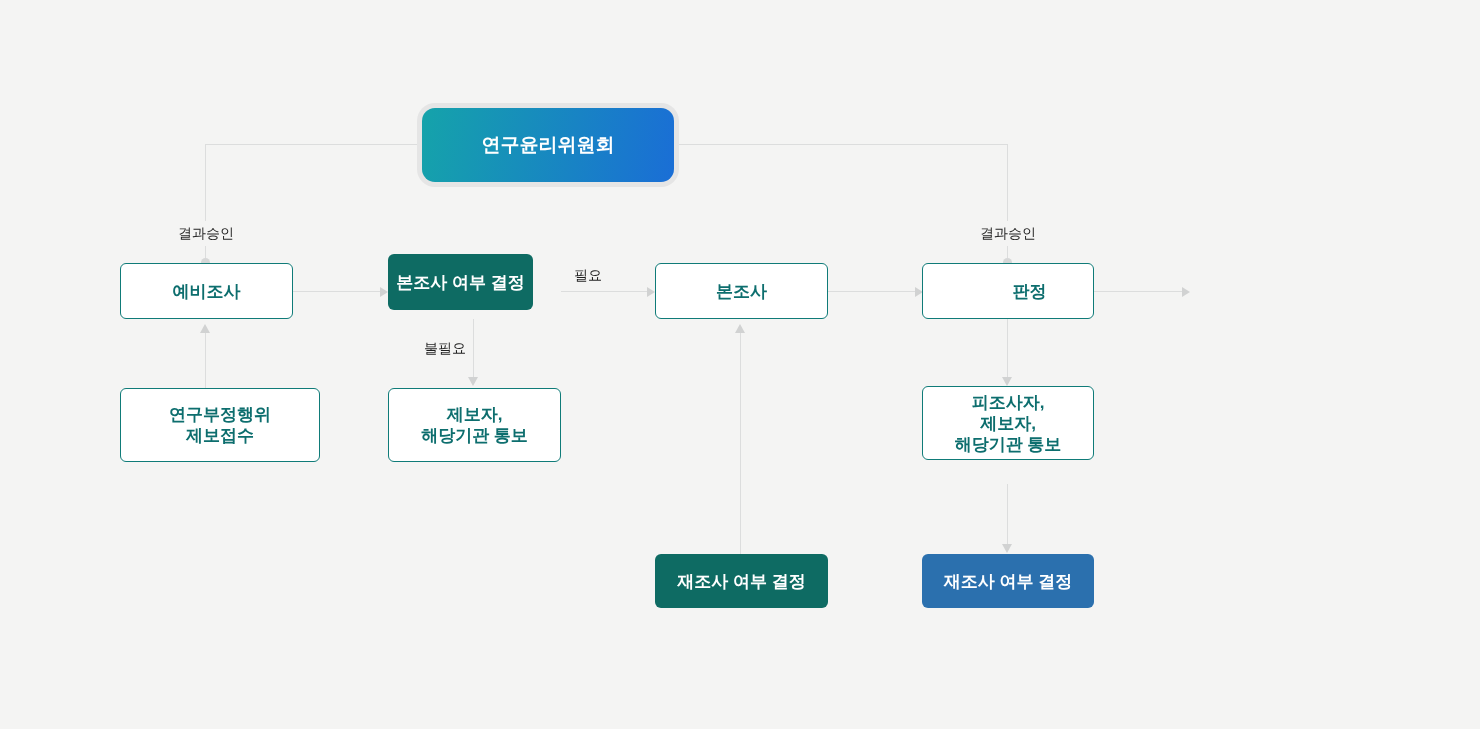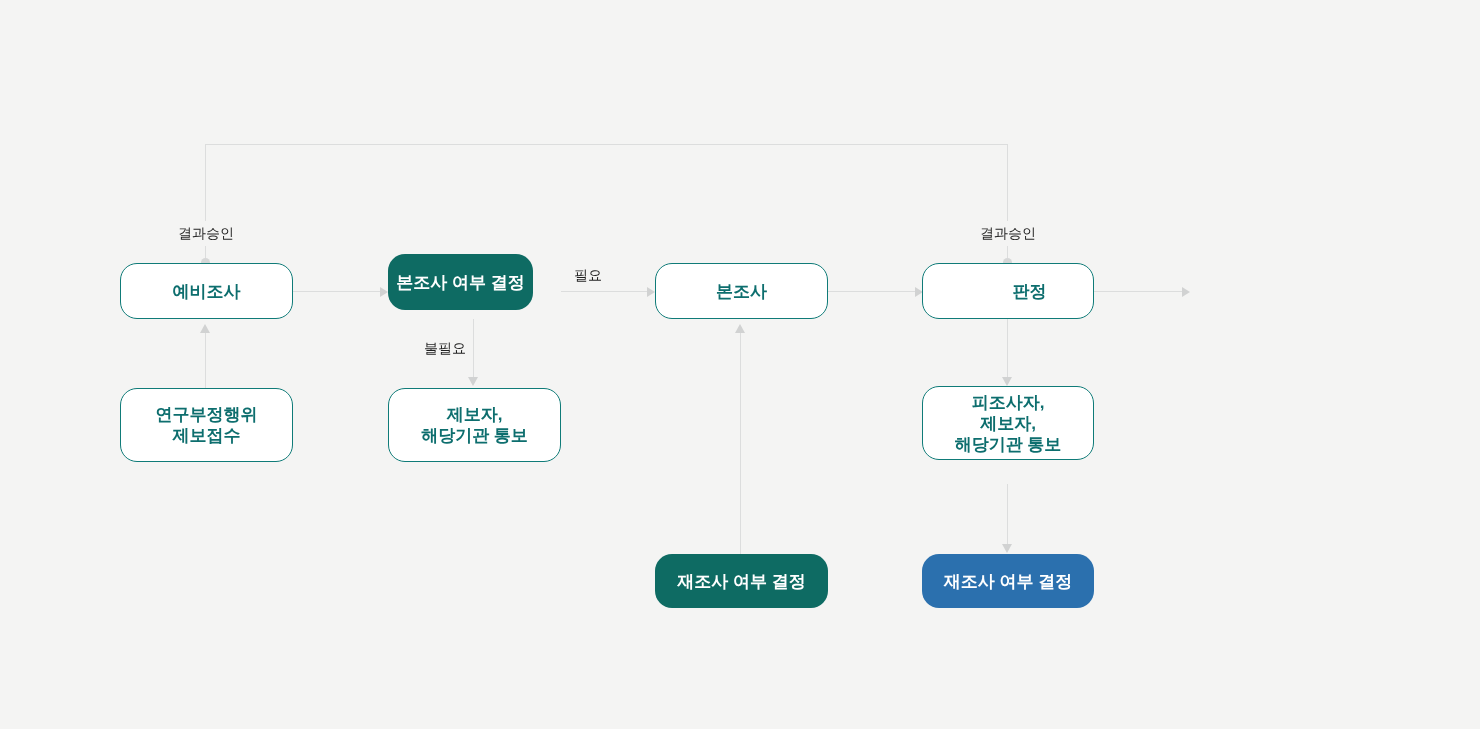--- a/index.html
+++ b/index.html
@@ -15,21 +15,21 @@
   .hline{position:absolute;height:1px;background:#dcdddd;}
   .vline{position:absolute;width:1px;background:#dcdddd;}
   .dot{position:absolute;width:9px;height:9px;border-radius:50%;background:#d6d7d7;}
   .ah-r{position:absolute;width:0;height:0;border-top:5px solid transparent;border-bottom:5px solid transparent;border-left:8px solid #d1d2d2;}
   .ah-u{position:absolute;width:0;height:0;border-left:5px solid transparent;border-right:5px solid transparent;border-bottom:9px solid #d1d2d2;}
   .ah-d{position:absolute;width:0;height:0;border-left:5px solid transparent;border-right:5px solid transparent;border-top:9px solid #d1d2d2;}
   
   .node{
     position:absolute;box-sizing:border-box;
     display:flex;align-items:center;justify-content:center;
-    text-align:center;border-radius:17px;
+    text-align:center;border-radius:6px;
     font-size:17px;font-weight:700;line-height:21px;
     white-space:pre-line;letter-spacing:0;
   }
   .node.outline{background:#ffffff;border:1.5px solid #0f7b78;color:#0d6e6e;}
   .node.dark{background:#0e6b63;color:#ffffff;}
   .node.blue{background:#2b70ae;color:#ffffff;}
   
   .root-ring{
     position:absolute;left:417px;top:103px;width:262px;height:84px;
     background:#e5e5e5;border-radius:18px;box-sizing:border-box;padding:5px;
@@ -40,21 +40,21 @@
     display:flex;align-items:center;justify-content:center;
     color:#ffffff;font-size:19px;font-weight:700;
   }
   
   .edge-label{
     position:absolute;transform:translateX(-50%);
     font-size:14px;color:#1e1e1e;white-space:nowrap;
   }
   
   .n-preliminary{left:120px;top:263px;width:173px;height:56px;}
-  .n-report{left:120px;top:388px;width:173px;height:74px;}
+  .n-report{left:120px;top:388px;width:200px;height:74px;}
   .n-main-decision{left:388px;top:254px;width:145px;height:56px;}
   .n-informant-notice{left:388px;top:388px;width:173px;height:74px;}
   .n-main-investigation{left:655px;top:263px;width:173px;height:56px;}
   .n-reinvest-main{left:655px;top:554px;width:173px;height:54px;}
   .n-judgment{left:922px;top:263px;width:172px;height:56px;padding-left:43px;}
   .n-subject-notice{left:922px;top:386px;width:172px;height:74px;}
   .n-reinvest-judgment{left:922px;top:554px;width:172px;height:54px;}
   .n-sanctions{left:1189px;top:263px;width:173px;height:56px;}
 </style>
 </head>
@@ -95,20 +95,23 @@
 
   <div class="vline" style="left:740px;top:333px;height:221px;"></div>
   <div class="ah-u" style="left:735px;top:324px;"></div>
 
   <div class="vline" style="left:1007px;top:319px;height:58px;"></div>
   <div class="ah-d" style="left:1002px;top:377px;"></div>
 
   <div class="vline" style="left:1007px;top:484px;height:60px;"></div>
   <div class="ah-d" style="left:1002px;top:544px;"></div>
 
+  <div class="root-ring">
+    <div class="root-box">연구윤리위원회</div>
+  </div>
 
   <div class="node outline n-preliminary">예비조사</div>
   <div class="node outline n-report">연구부정행위
 제보접수</div>
   <div class="node dark n-main-decision">본조사 여부 결정</div>
   <div class="node outline n-informant-notice">제보자,
 해당기관 통보</div>
   <div class="node outline n-main-investigation">본조사</div>
   <div class="node dark n-reinvest-main">재조사 여부 결정</div>
   <div class="node outline n-judgment">판정</div>

